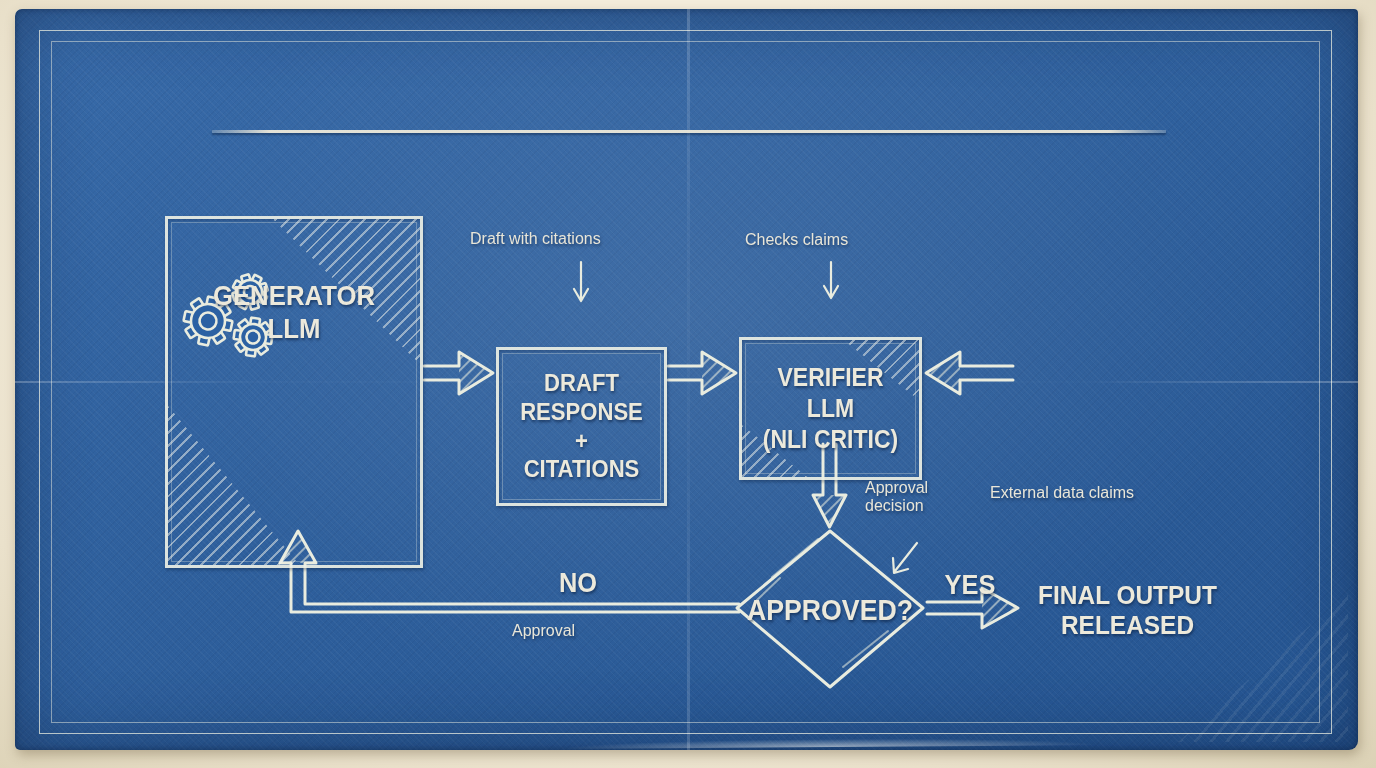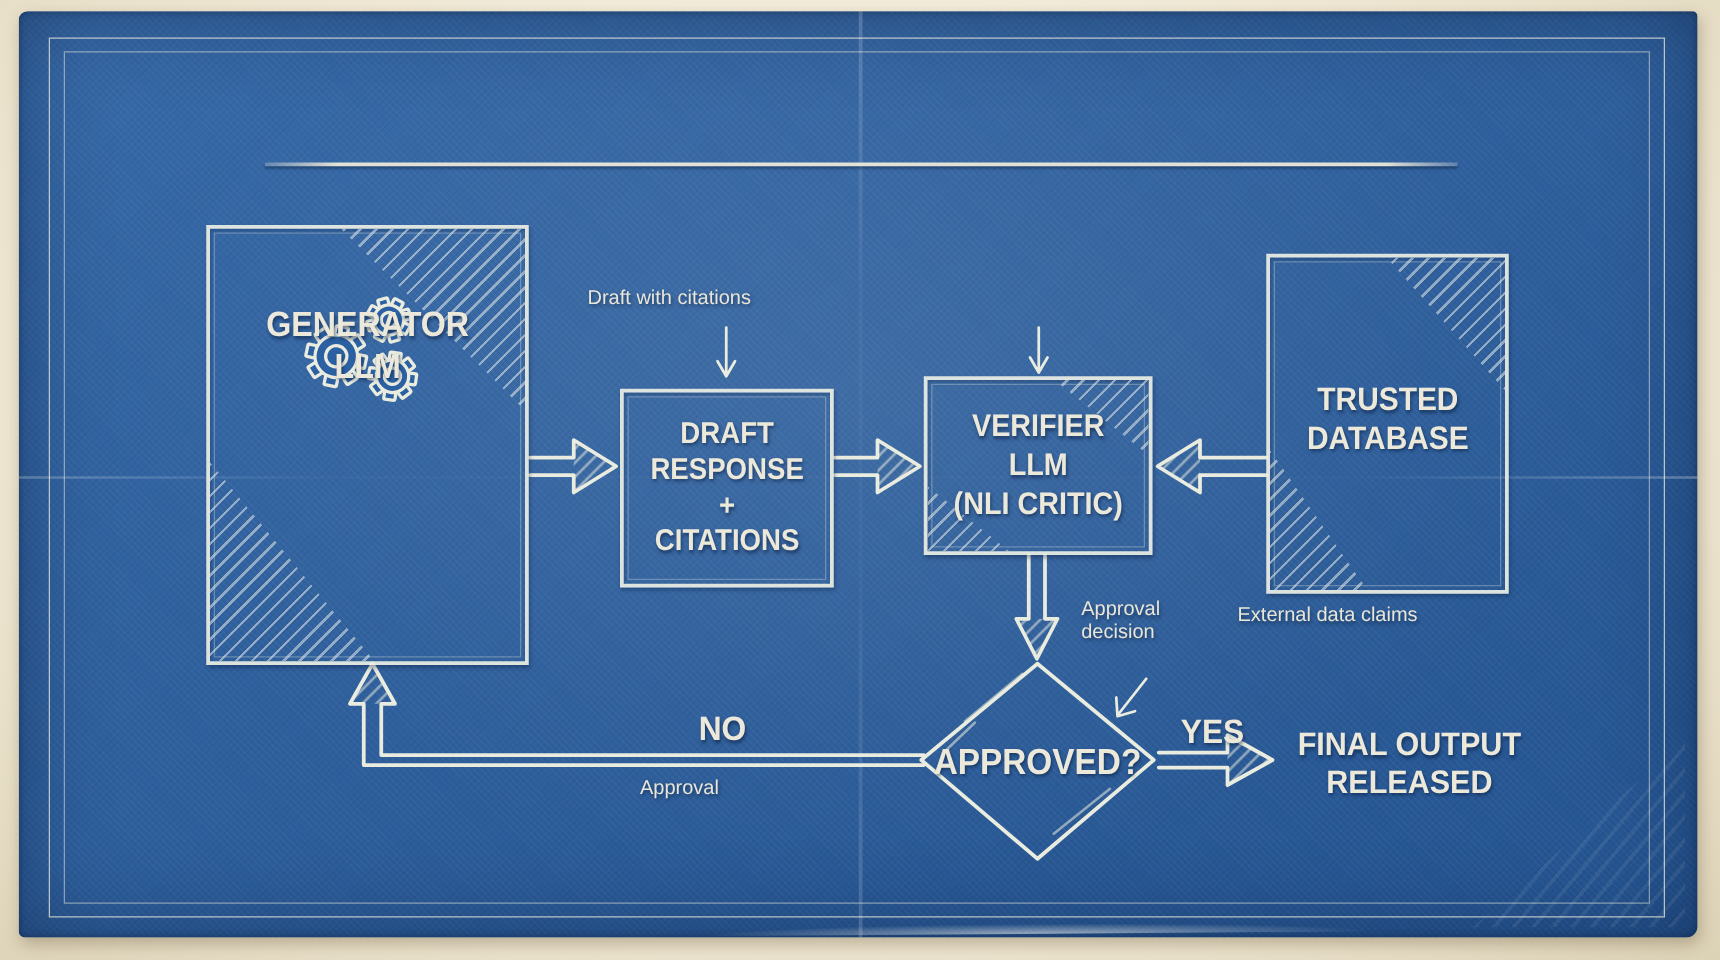--- a/index.html
+++ b/index.html
@@ -64,23 +64,24 @@
   .title > span { display:inline-block; transform:scaleX(0.88); }
   .title-underline {
     position:absolute; left:197px; top:121px; width:954px; height:3px;
     background:linear-gradient(90deg, rgba(236,232,217,0.25), rgba(236,232,217,0.95) 6%, rgba(236,232,217,0.95) 94%, rgba(236,232,217,0.25));
     box-shadow:0 2px 2px rgba(6,24,54,0.4);
   }
   
   .node {
     position:absolute; box-sizing:border-box;
     border:3px solid rgba(236,239,228,0.92);
-    display:flex; flex-direction:column; align-items:center; justify-content:center;
+    display:flex; flex-direction:column; justify-content:center;
     color:#ece9db; text-align:center;
     box-shadow:1px 2px 3px rgba(6,24,54,0.35), inset 1px 2px 3px rgba(6,24,54,0.25);
+    margin-top:36px;
   }
   .node::after {
     content:""; position:absolute; inset:3px;
     border:1px solid rgba(236,239,228,0.3); pointer-events:none;
   }
   .node-label {
     white-space:pre-line; font-weight:700; line-height:1.18;
     transform:scaleX(0.92);
     text-shadow:1px 2px 3px rgba(6,24,54,0.55);
   }
@@ -270,32 +271,27 @@
     </div>
 
     <div class="node" id="node-verifier">
       <div class="hatch h-tr"></div>
       <div class="hatch h-bl"></div>
       <div class="node-label">VERIFIER
 LLM
 (NLI CRITIC)</div>
     </div>
 
-    <div class="node" id="node-database">
-      <div class="hatch h-tr"></div>
-      <div class="hatch h-bl"></div>
-      <div class="node-label">TRUSTED
-DATABASE</div>
-    </div>
 
     <div id="label-approved">APPROVED?</div>
     <div id="label-final">FINAL OUTPUT
 RELEASED</div>
 
     <div class="note" id="note-draft">Draft with citations</div>
+    <div class="note" id="note-checks">Checks claims</div>
     <div class="note" id="note-approval">Approval
 decision</div>
     <div class="note" id="note-external">External data claims</div>
     <div class="note" id="note-iterate">Approval</div>
     <div class="edge-label" id="label-yes">YES</div>
     <div class="edge-label" id="label-no">NO</div>
 
   </div>
 </div>
 

